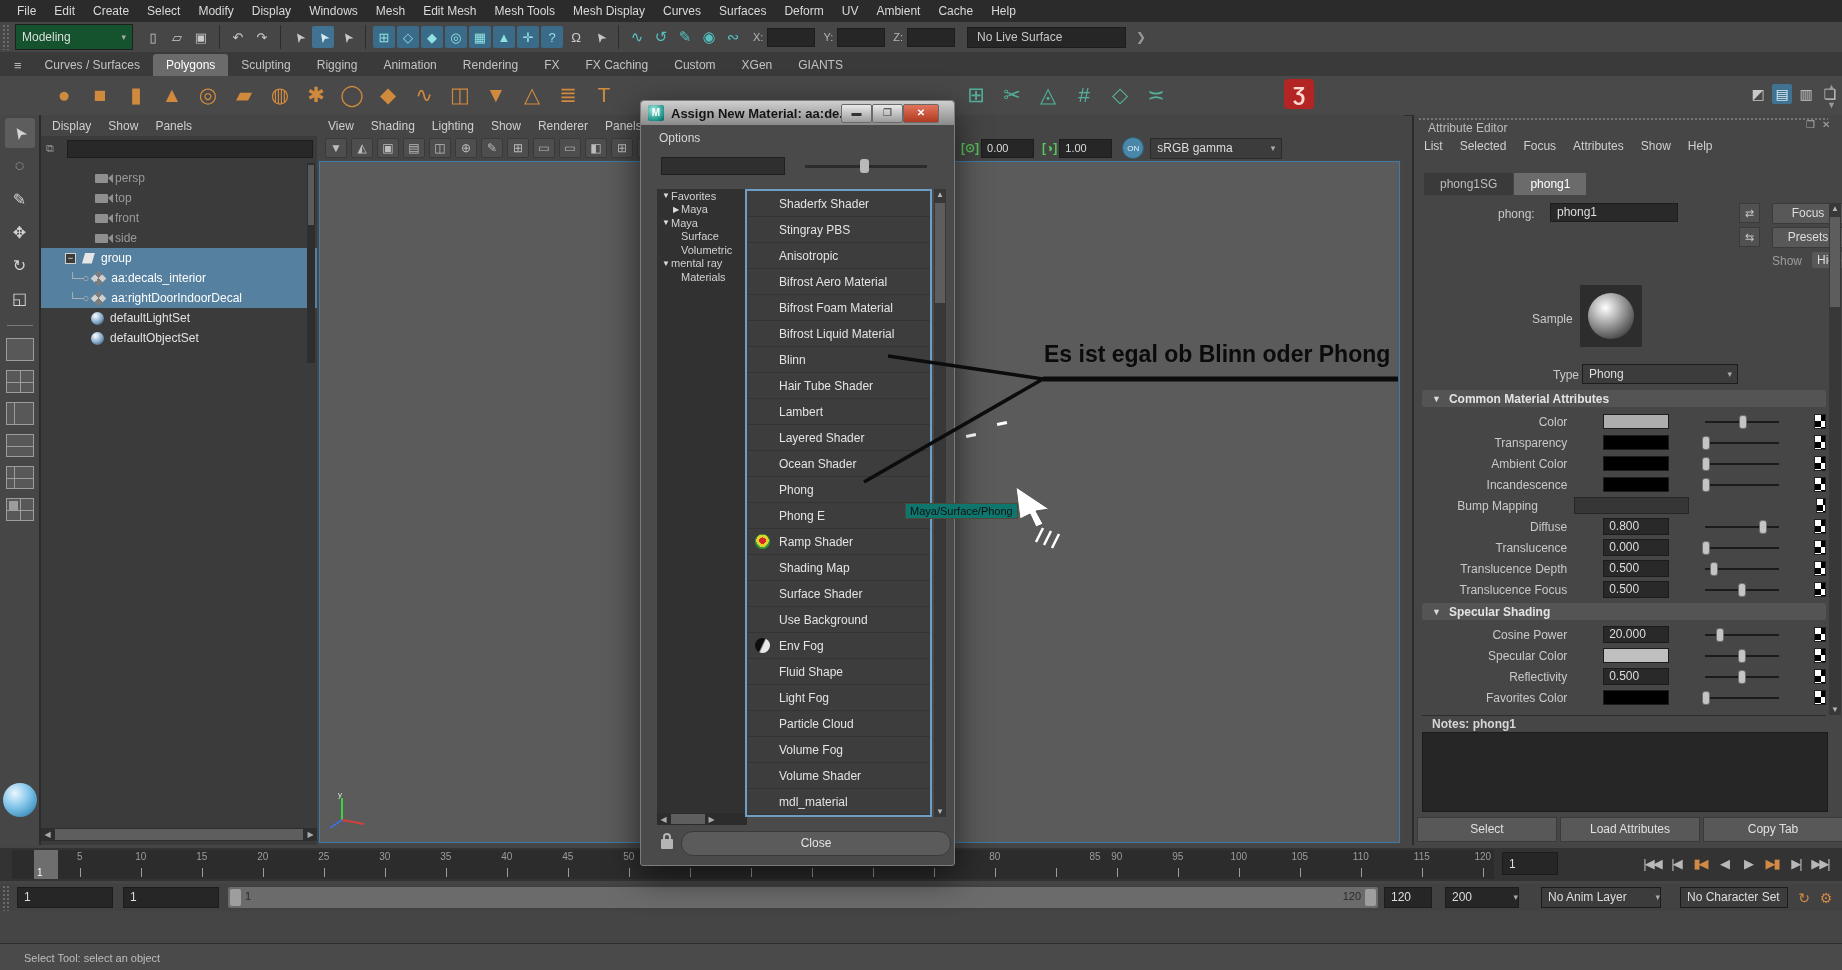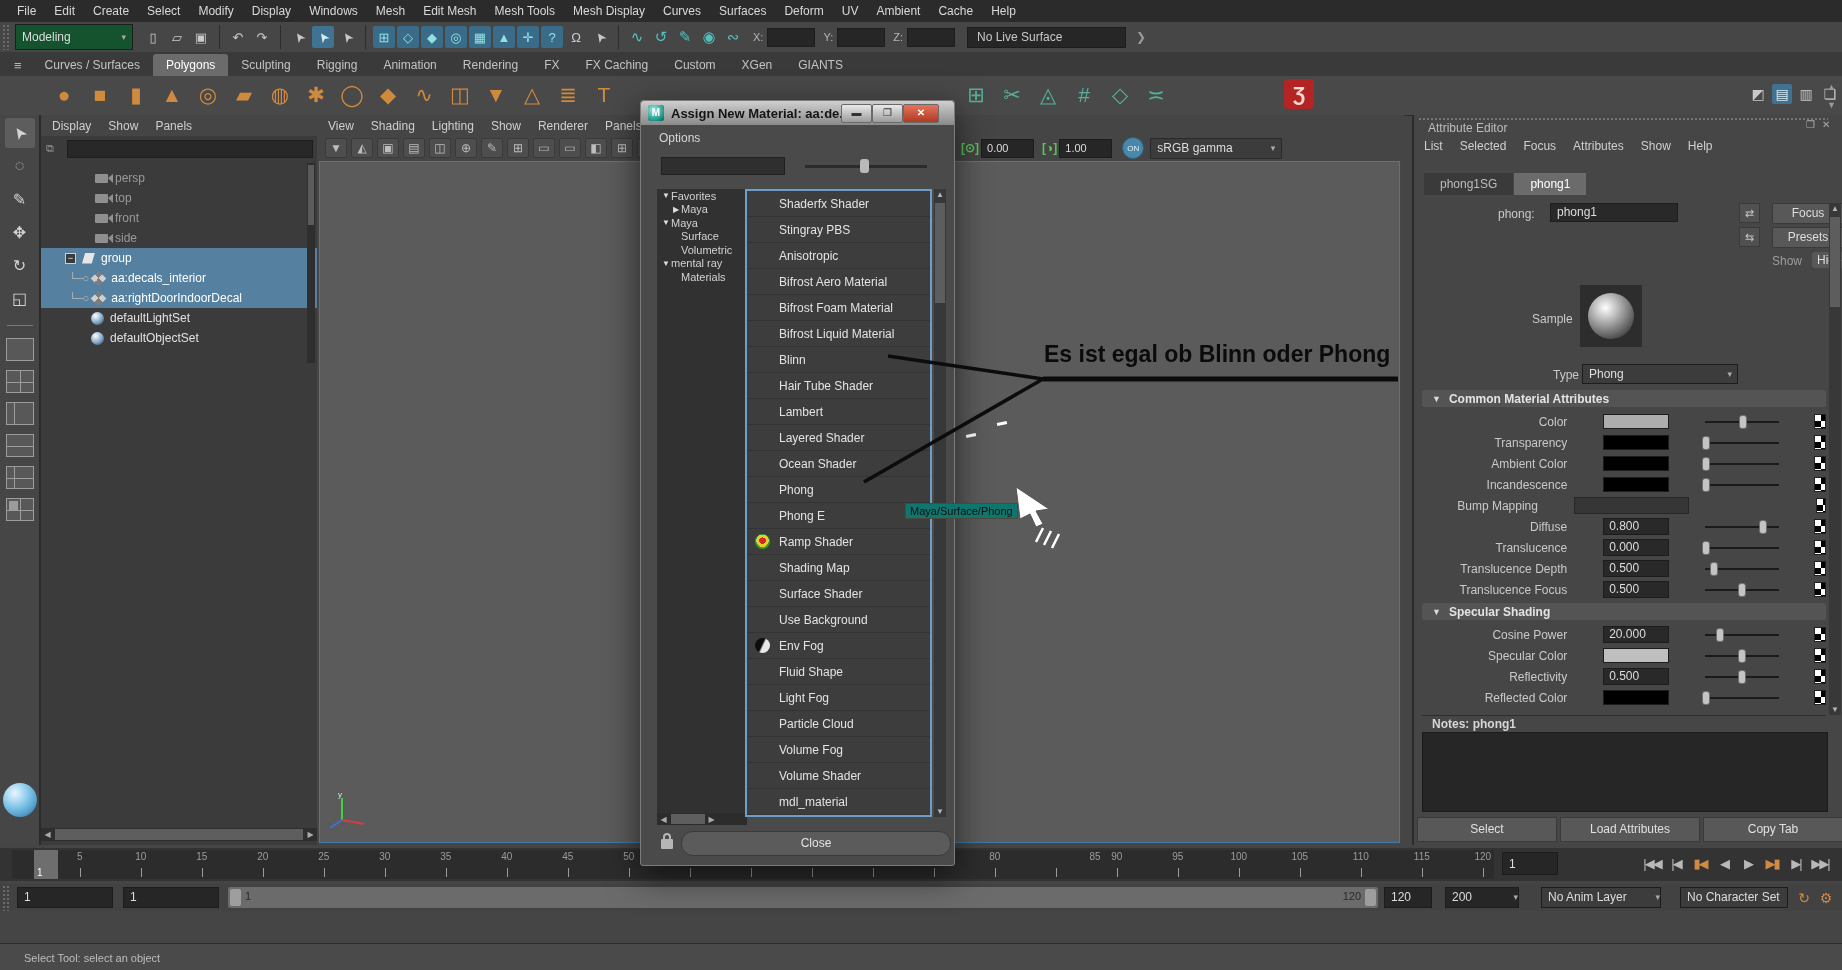--- a/index.html
+++ b/index.html
@@ -621,21 +621,21 @@
         <div class="ae-row">
           <div class="ae-label">Reflectivity</div>
           <div class="ae-num">0.500</div>
           <div class="ae-slider">
             <div class="tr"></div>
             <div class="kn" style="left: calc(50% - 4px);"></div>
           </div>
           <div class="checker"></div>
         </div>
         <div class="ae-row">
-          <div class="ae-label">Reflected Color</div>
+          <div class="ae-label">Favorites Color</div>
           <div class="ae-sw" style="background: rgb(0, 0, 0);"></div>
           <div class="ae-slider">
             <div class="tr"></div>
             <div class="kn" style="left: calc(2% - 4px);"></div>
           </div>
           <div class="checker"></div>
         </div>
       </div>
     <div class="abs" style="left:8px;top:600px;width:404px;height:1px;background:#2d2d2d;"></div>
     <span class="abs" style="left:18px;top:602px;font-size:12px;font-weight:bold;color:#d6d6d6;"><span>Notes:</span>&nbsp;<span>phong1</span></span>

